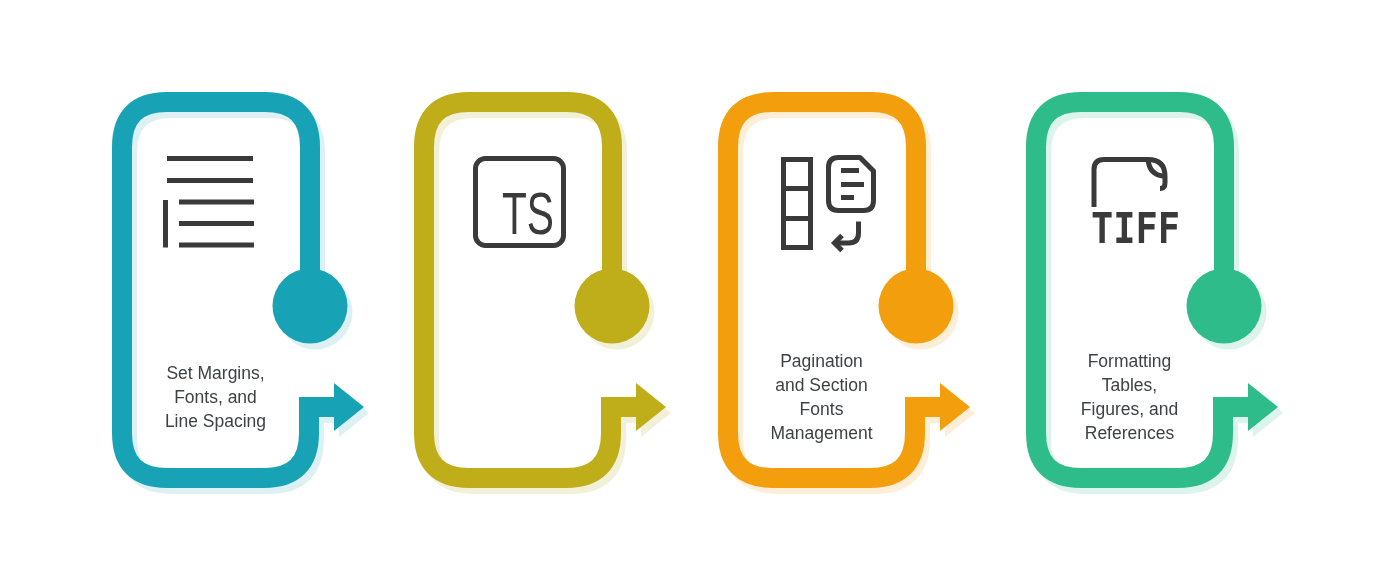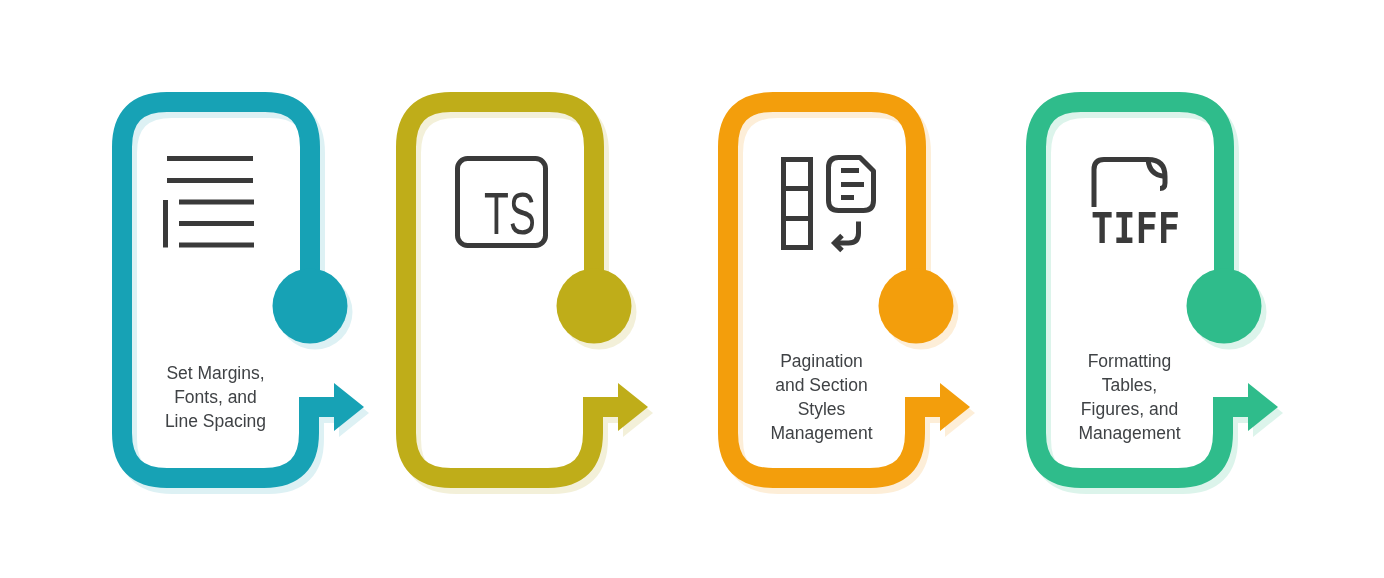--- a/index.html
+++ b/index.html
@@ -74,21 +74,21 @@
     text-align: center;
     pointer-events: none;
   }
   .label {
     white-space: pre-line;
     font-size: 17.5px;
     line-height: 24px;
     color: #3F4245;
   }
   .card1 { left: 100px; }
-  .card2 { left: 384px; }
+  .card2 { left: 402px; }
   .card3 { left: 706px; }
   .card4 { left: 1014px; }
 </style>
 </head>
 <body>
 
 <div class="stage">
 
   <div class="card card1" style="--accent: #17A2B5; --tint: #DDF1F4;">
     <svg class="outline" viewBox="0 0 280 430" aria-hidden="true">
@@ -142,21 +142,21 @@
         <line x1="135" y1="115.5" x2="148" y2="115.5"></line>
       </g>
       <g>
         <path d="M 152.5 139.5 L 152.5 151 Q 152.5 161 142.5 161 L 128.5 161"></path>
         <path d="M 136 153.5 L 128.5 161 L 136 168.5"></path>
       </g>
     </svg>
     <div class="label-wrap">
       <div class="label">Pagination
 and Section
-Styles
+Fonts
 Management</div>
     </div>
   </div>
 
   <div class="card card4" style="--accent: #2FBC8B; --tint: #DCF4EB;">
     <svg class="outline" viewBox="0 0 280 430" aria-hidden="true">
       <path class="loop" d="M 210 233 L 210 65 Q 210 20 165 20 L 67 20 Q 22 20 22 65 L 22 351 Q 22 396 67 396 L 164 396 Q 209 396 209 351 L 209 325 L 237 325"></path>
       <circle class="dot" cx="210" cy="224" r="37.5"></circle>
       <polygon class="arrowhead" points="234,301 234,349 264,325"></polygon>
     </svg>
@@ -165,17 +165,17 @@
         <path d="M 80 125 L 80 87.5 Q 80 77.5 90 77.5 L 134 77.5"></path>
         <path d="M 134 77.5 Q 151 77.5 151 94.5 L 151 101 Q 151 106.5 146 106.5"></path>
         <path d="M 134 77.5 Q 135.5 93 150 94.2"></path>
       </g>
       <text class="tiff-text" x="121.5" y="161" text-anchor="middle" textLength="89" lengthAdjust="spacingAndGlyphs">TIFF</text>
     </svg>
     <div class="label-wrap">
       <div class="label">Formatting
 Tables,
 Figures, and
-Management</div>
+References</div>
     </div>
   </div>
 
 </div>
 
 </body></html>

